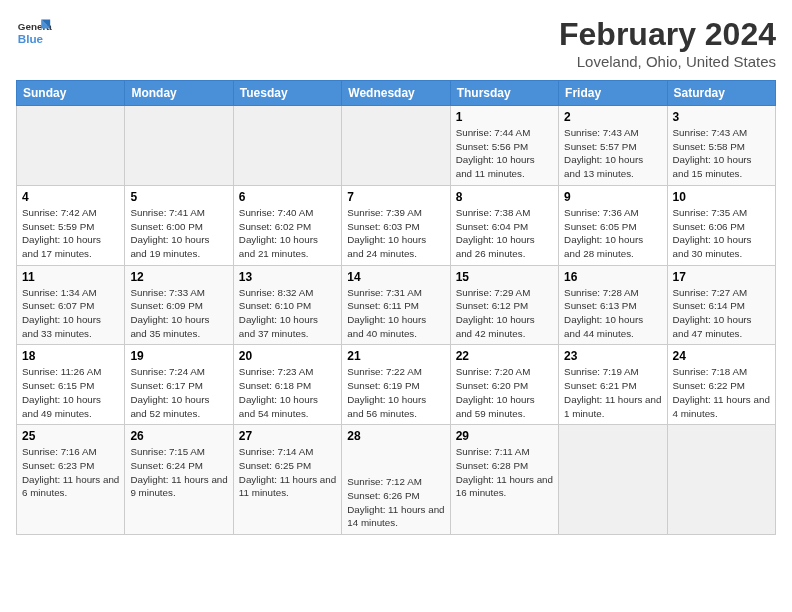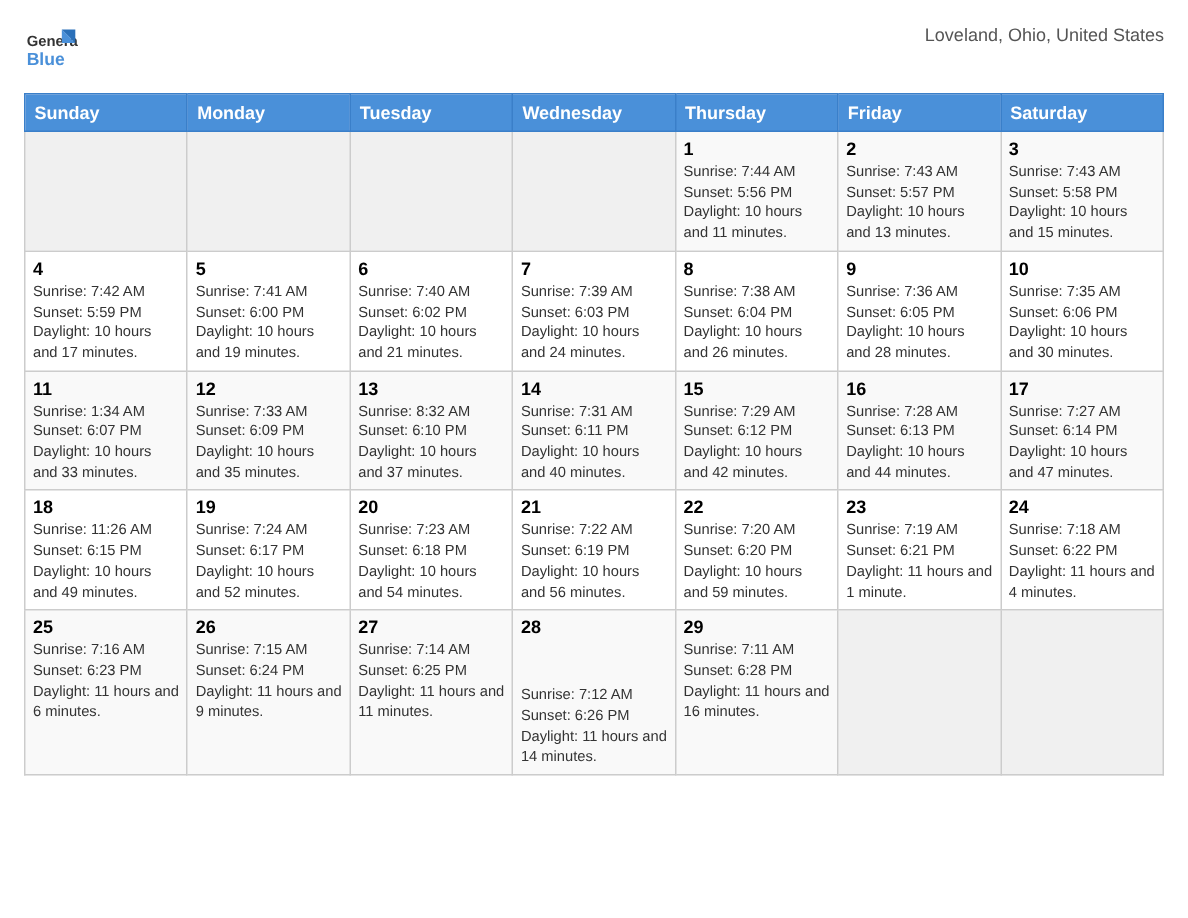--- a/index.html
+++ b/index.html
@@ -27,21 +27,21 @@
     }
     .title-area {
       text-align: right;
     }
     .main-title {
       font-size: 32px;
       font-weight: bold;
       color: #333;
     }
     .subtitle {
-      font-size: 12px;
+      font-size: 15px;
       color: #555;
     }
     table {
       width: 100%;
       border-collapse: collapse;
       font-size: 10.5px;
     }
     thead tr th {
       background-color: #4a90d9;
       color: #fff;
@@ -86,20 +86,21 @@
   <div class="logo">
     <svg class="logo-icon" viewBox="0 0 40 40">
       <rect x="0" y="0" width="40" height="40" fill="white"></rect>
       <text x="2" y="16" font-size="11" font-weight="bold" fill="#333">General</text>
       <text x="2" y="30" font-size="13" font-weight="bold" fill="#4a90d9">Blue</text>
       <polygon points="28,4 38,14 28,14" fill="#4a90d9"></polygon>
       <polygon points="28,4 38,4 38,14" fill="#2a70b9"></polygon>
     </svg>
   </div>
   <div class="title-area">
+    <div class="main-title">February 2024</div>
     <div class="subtitle">Loveland, Ohio, United States</div>
   </div>
 </div>
 
 <table>
   <thead>
     <tr id="days-header">
         <th>Sunday</th>
         <th>Monday</th>
         <th>Tuesday</th>

